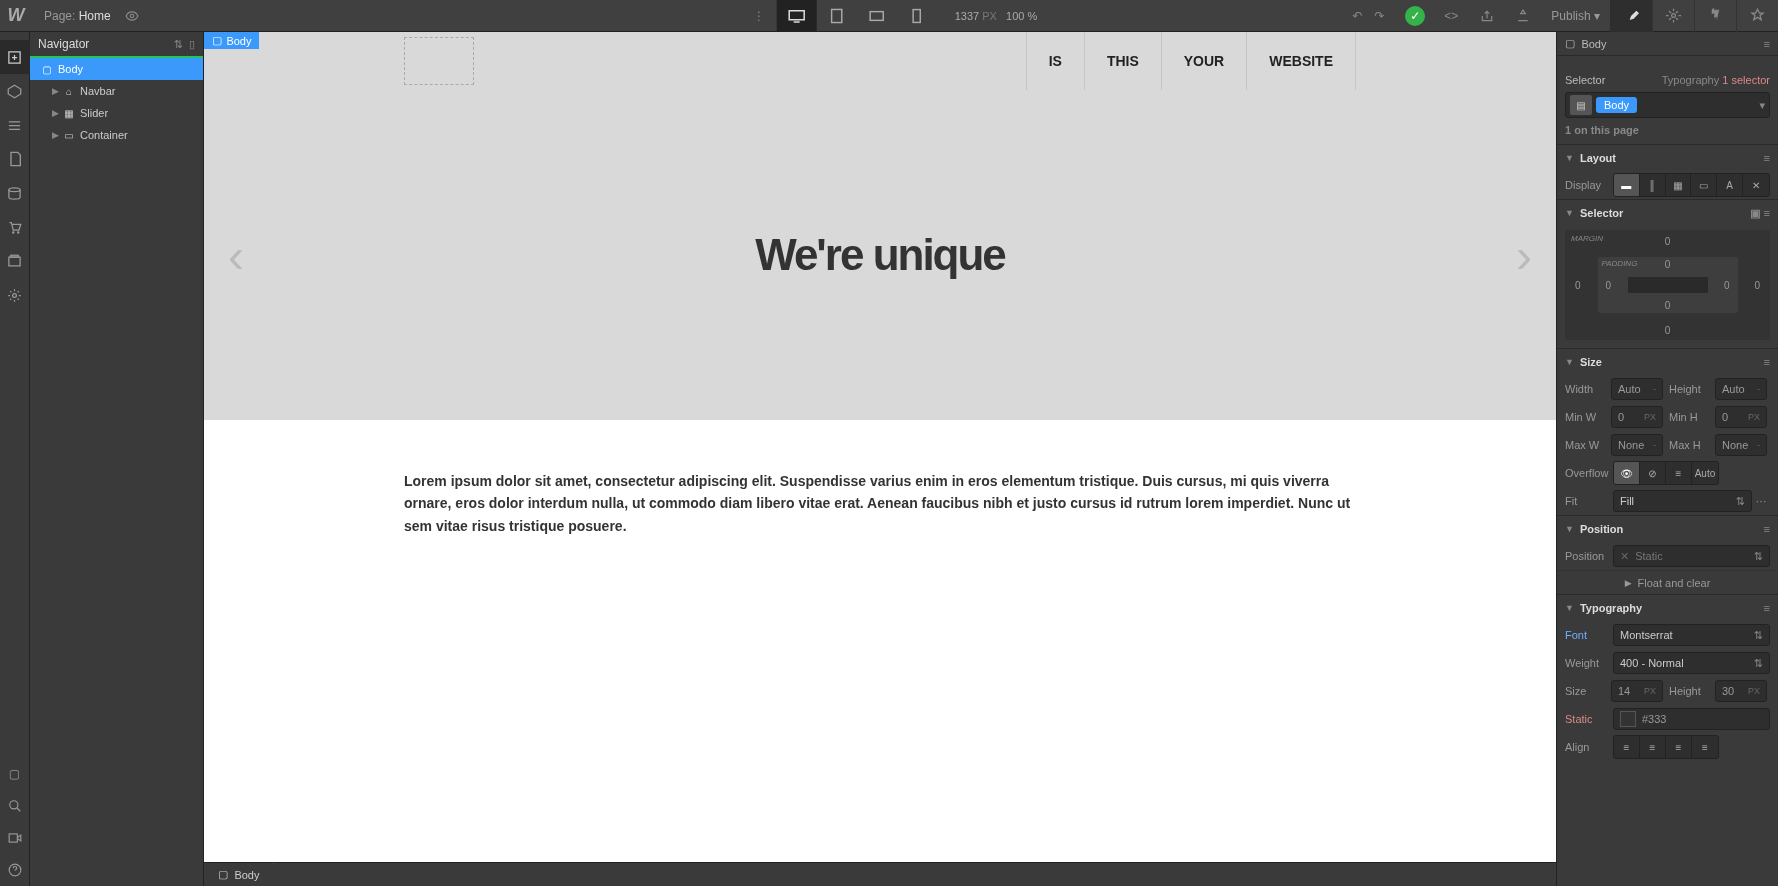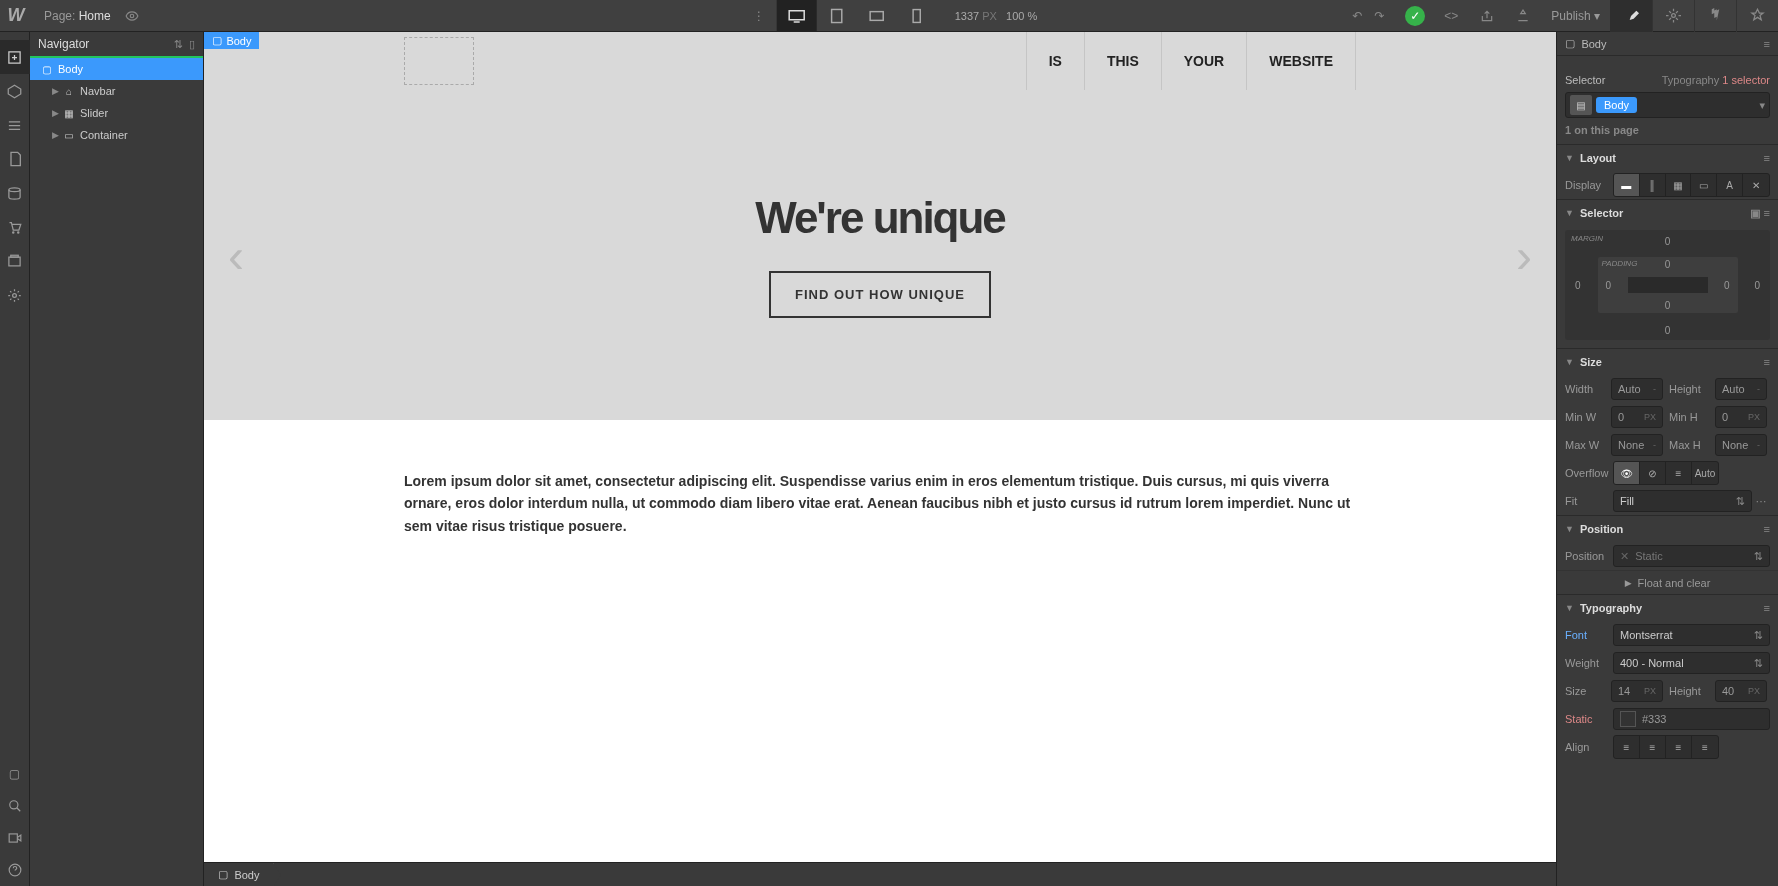--- a/index.html
+++ b/index.html
@@ -305,21 +305,20 @@
           <span>YOUR</span>
         </div>
       <div class="navitem">
           <span>WEBSITE</span>
         </div>
     </div>
     <div class="hero">
       <div class="arrow l">‹</div>
       <div class="arrow r">›</div>
       <h1>We're unique</h1>
-      <div class="cta"><span>FIND OUT HOW UNIQUE</span></div>
     </div>
     <div class="textblock">
       <p>Lorem ipsum dolor sit amet, consectetur adipiscing elit. Suspendisse varius enim in eros elementum tristique. Duis cursus, mi quis viverra ornare, eros dolor interdum nulla, ut commodo diam libero vitae erat. Aenean faucibus nibh et justo cursus id rutrum lorem imperdiet. Nunc ut sem vitae risus tristique posuere.</p>
     </div>
   </div>
 </div>
 
 <div class="bottombar">
   <div class="crumb">
     <span>▢</span>
@@ -493,21 +492,21 @@
         </div>
     </div>
     <div class="sizerow">
       <span class="lbl orange">Size</span>
       <div class="valbox">
           <span>14</span>
           <span class="unit">PX</span>
         </div>
       <span class="lbl orange">Height</span>
       <div class="valbox">
-          <span>40</span>
+          <span>30</span>
           <span class="unit">PX</span>
         </div>
     </div>
     <div class="row">
       <span class="lbl orange">Static</span>
       <div class="valbox" style="flex:1;">
         <div class="swatch"></div>
         <span>#333</span>
       </div>
     </div>

